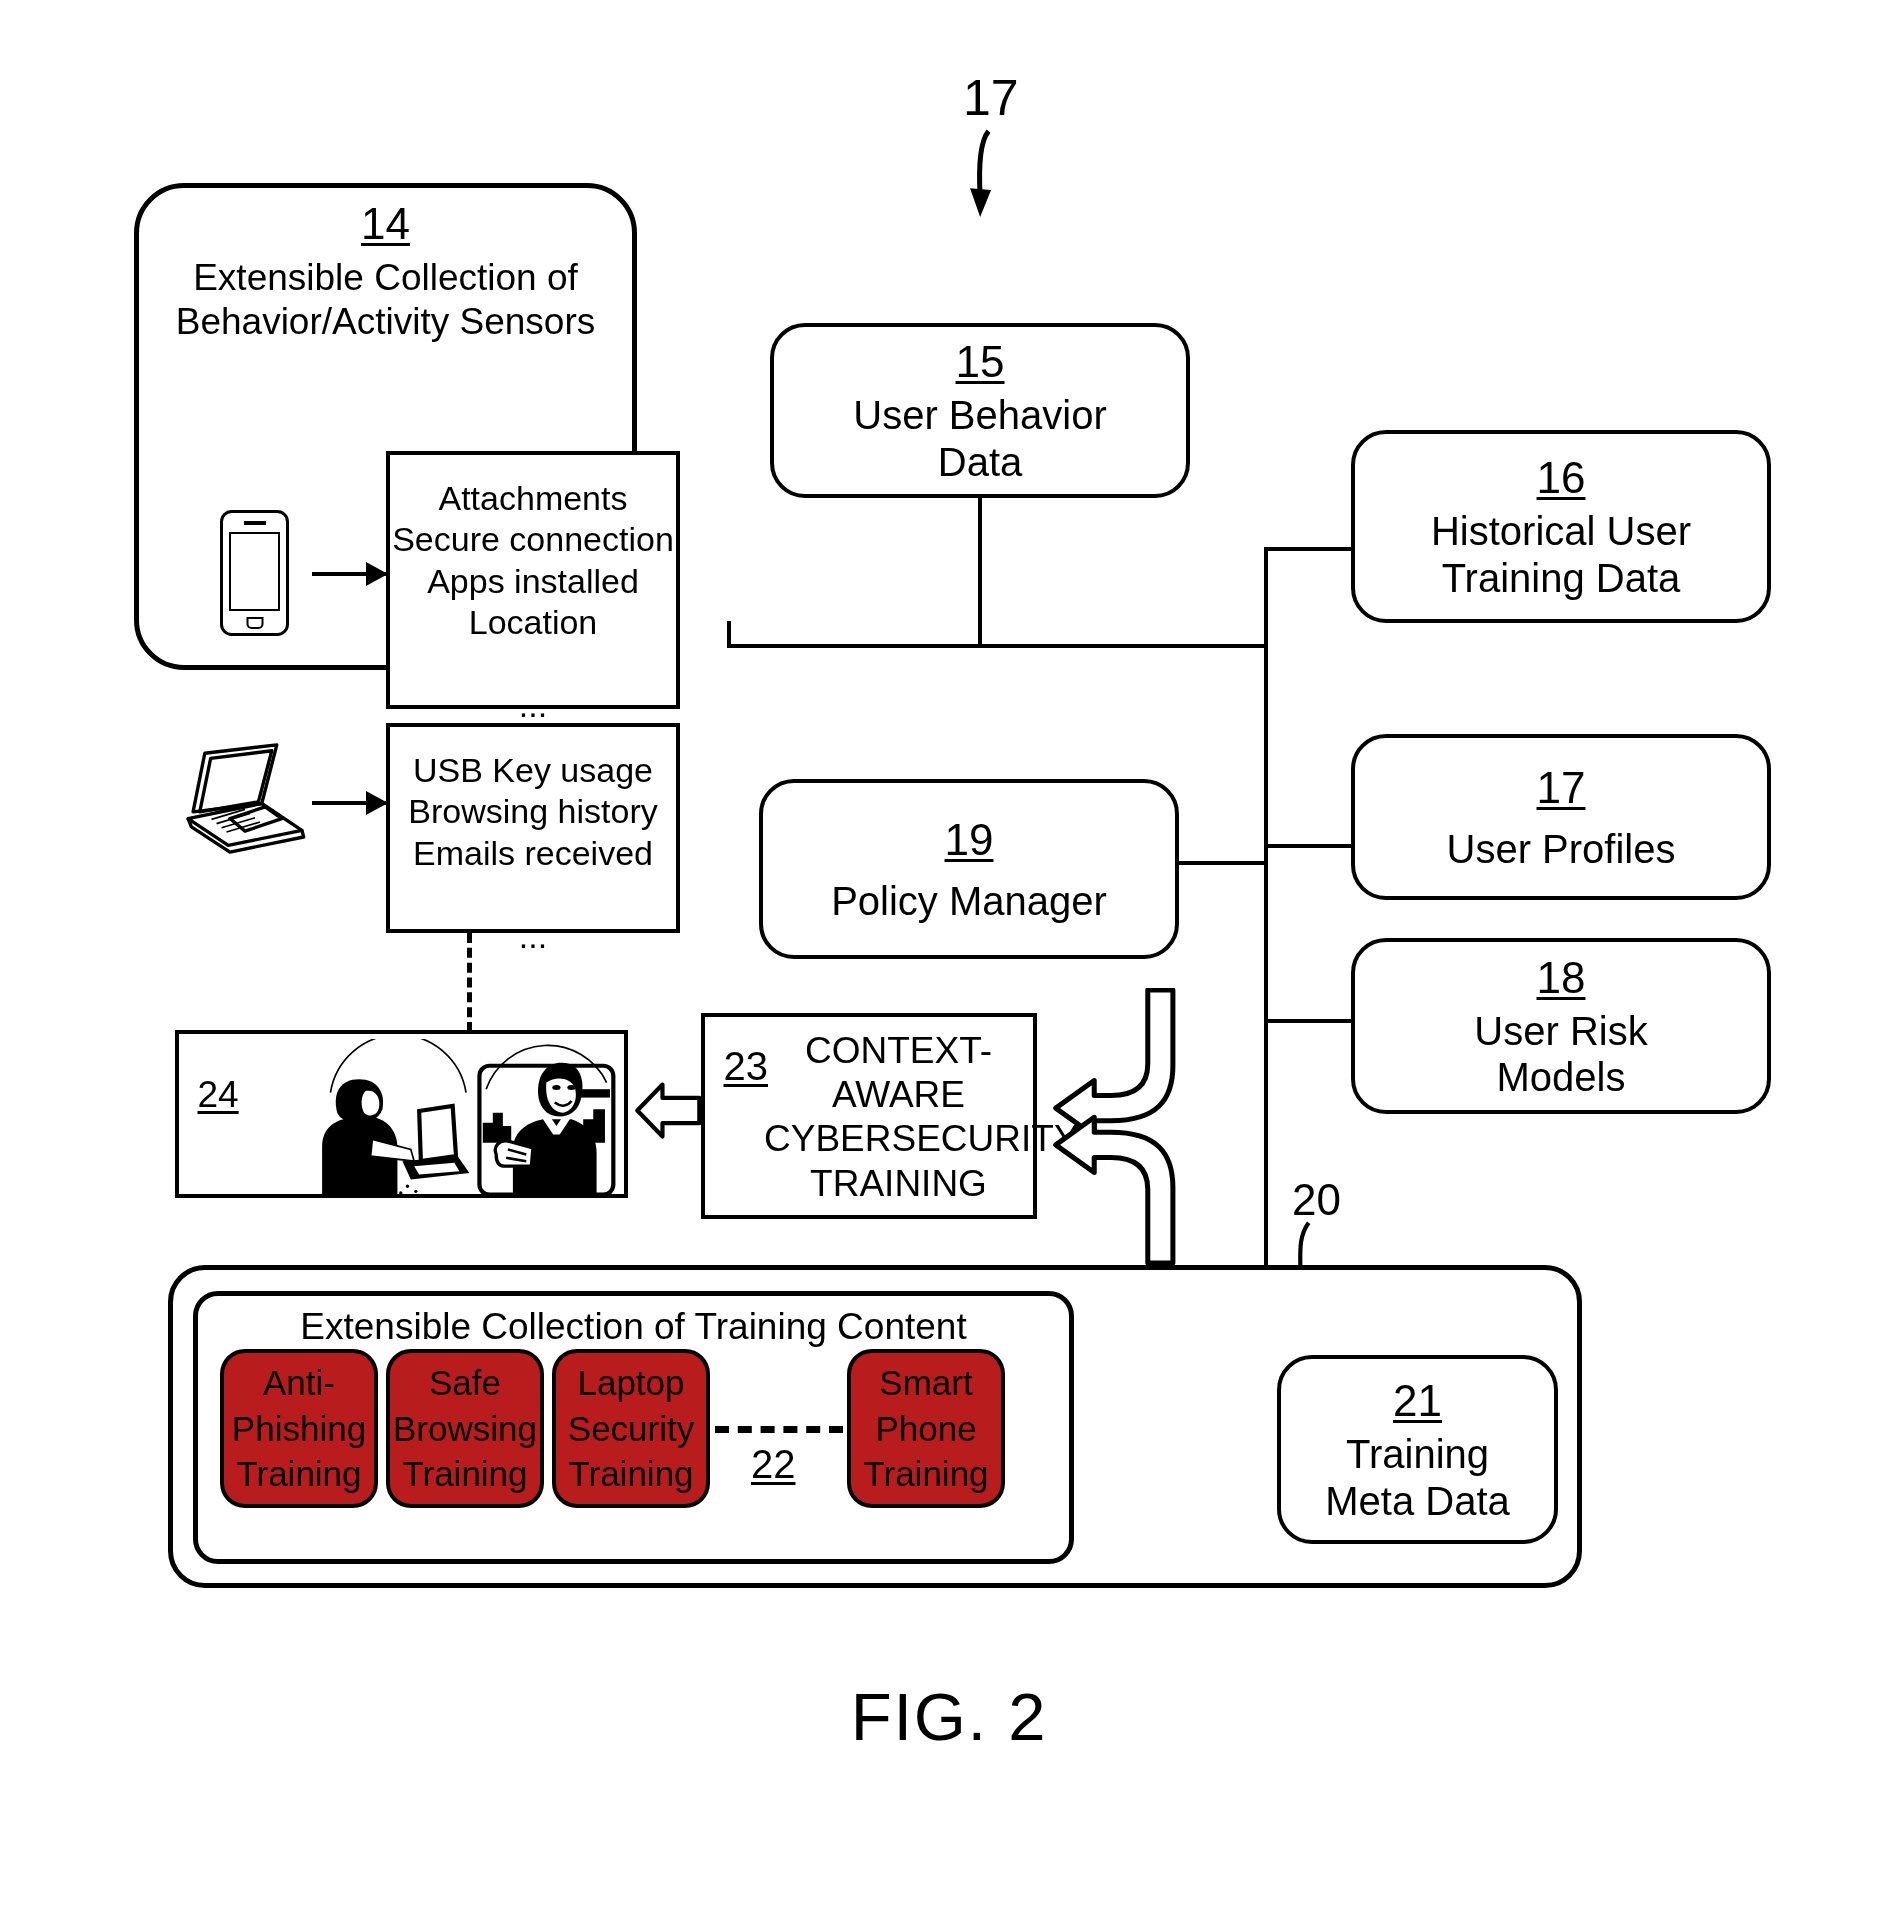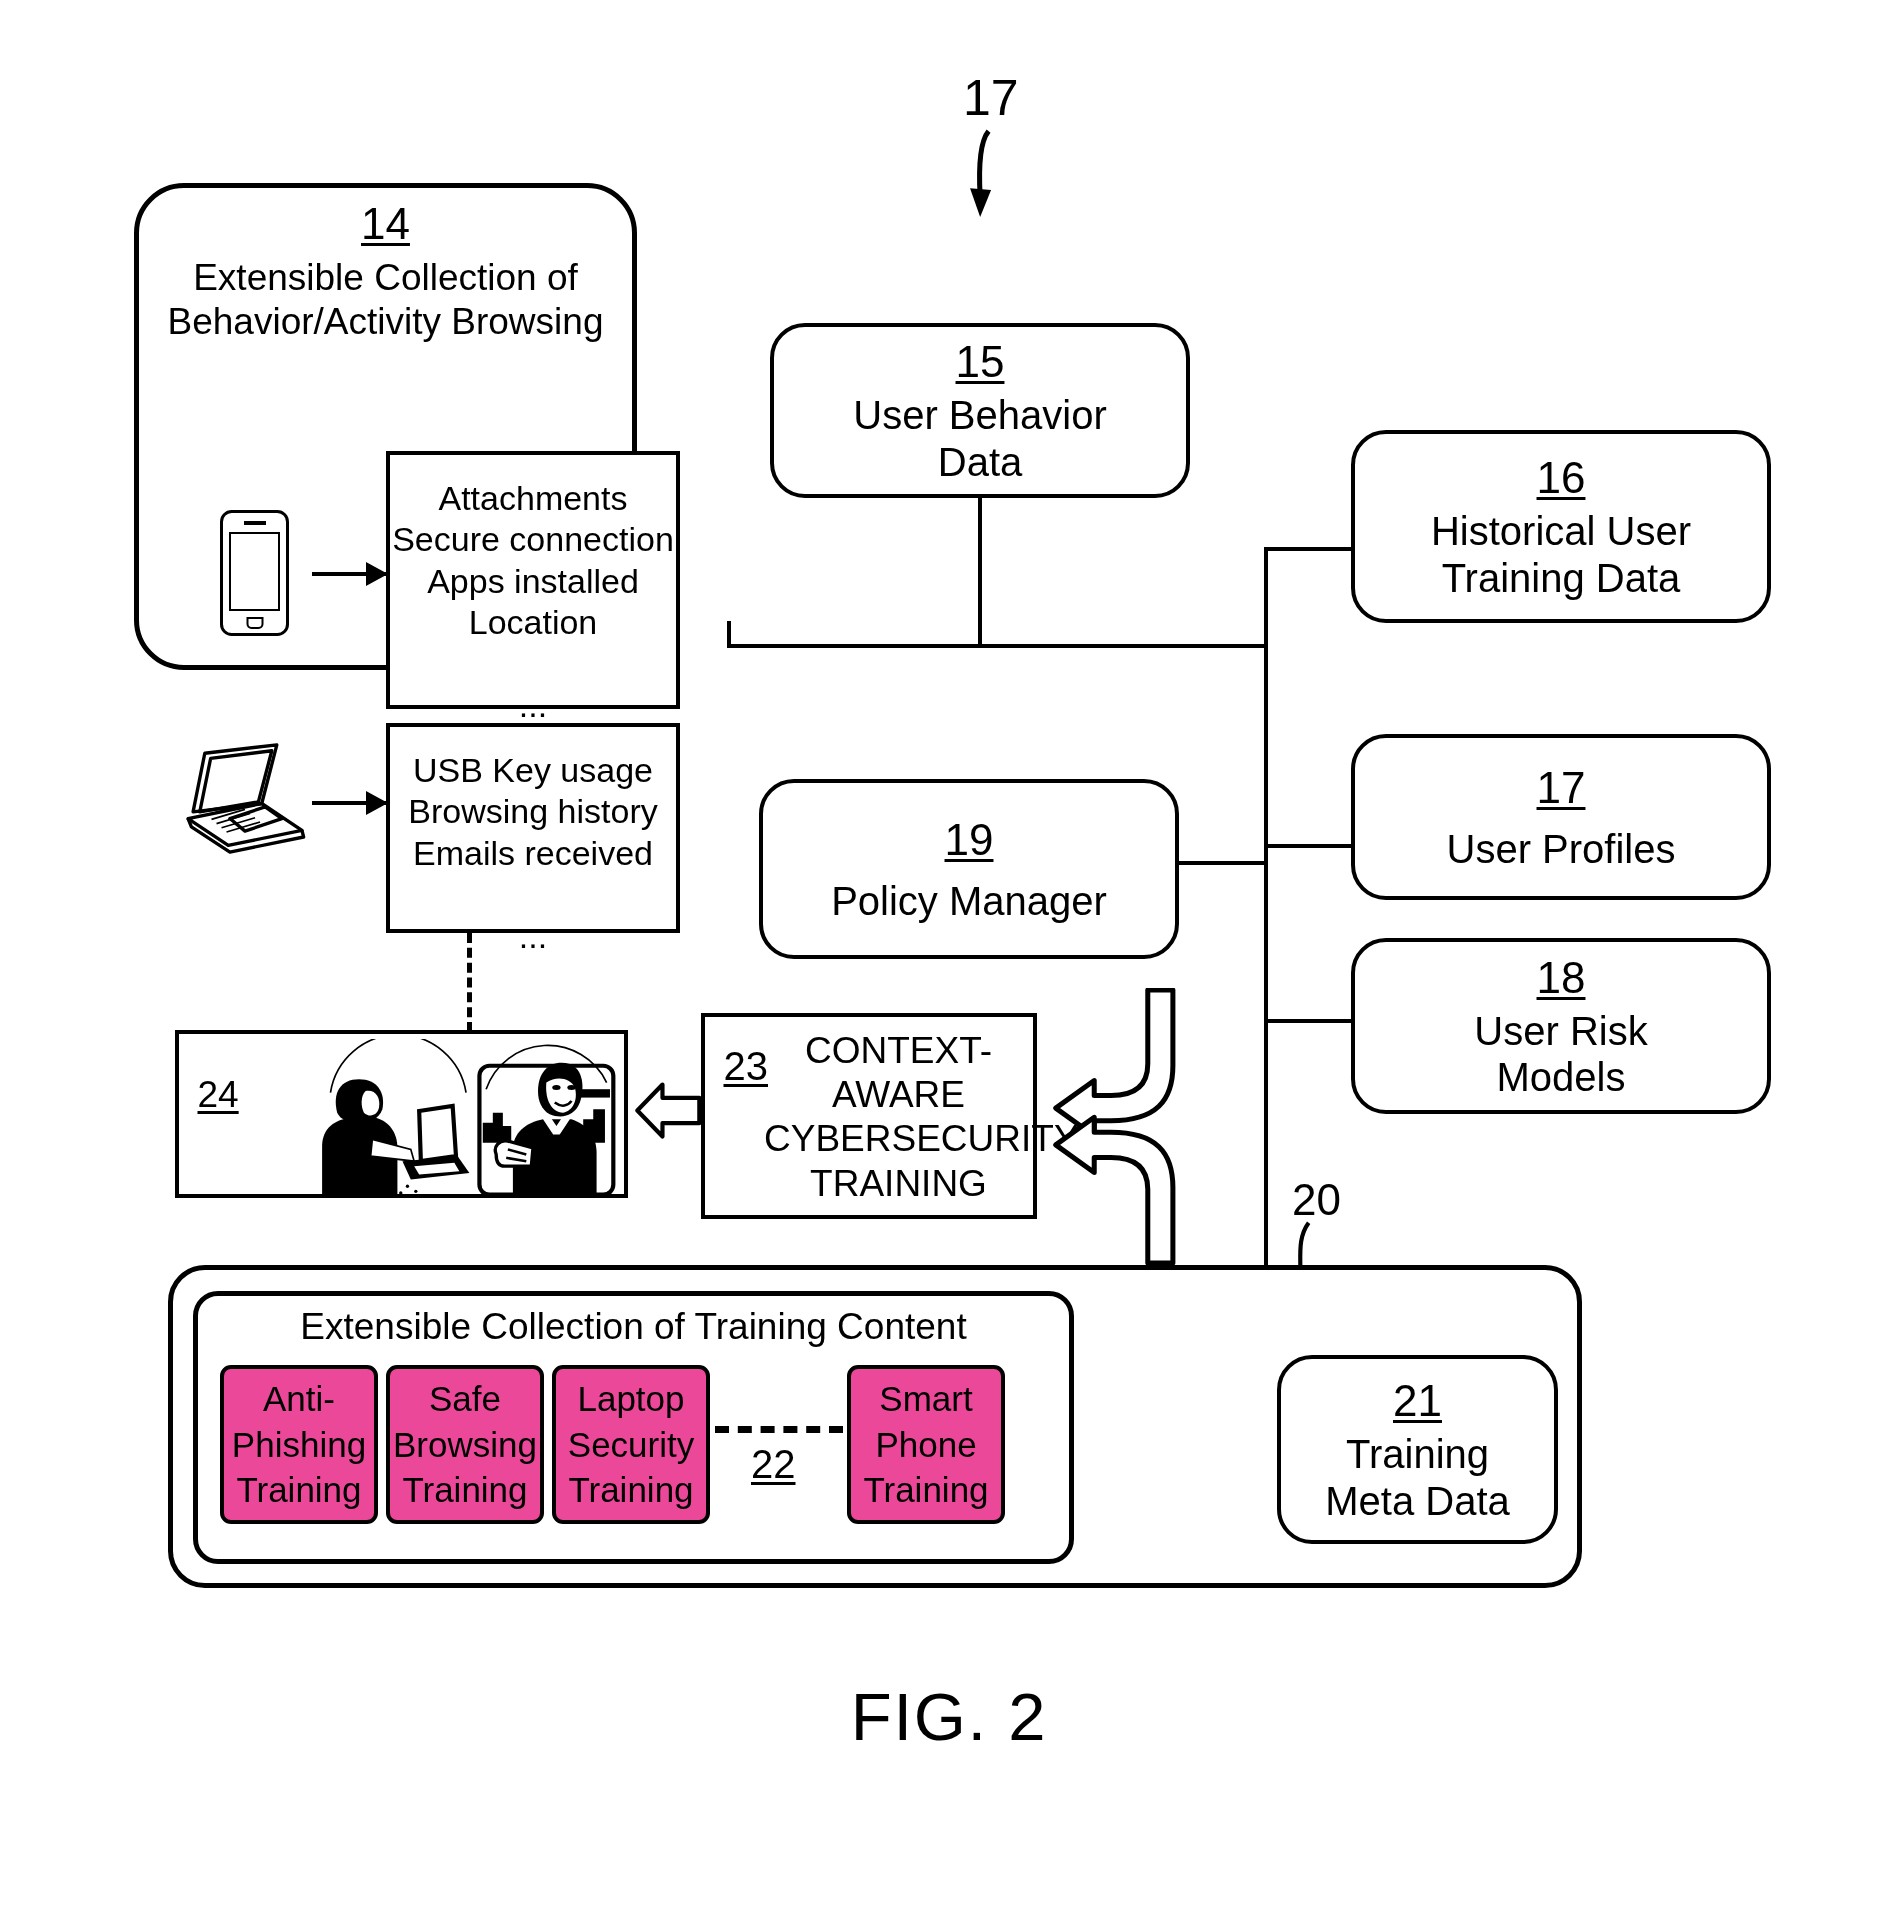--- a/index.html
+++ b/index.html
@@ -169,31 +169,30 @@
   }
   #content-inner-title {
     position: absolute;
     left: 0; top: 10px; width: 100%;
     text-align: center;
     font-size: 37px;
   }
   .module-box {
     position: absolute;
     border: 4.2px solid #000;
-    border-radius: 11px;
-    box-sizing: border-box;
-    background: #ec4899;
+    border-radius: 25px;
+    box-sizing: border-box;
+    background: #b91c1c;
     display: flex;
     align-items: center;
     justify-content: center;
     text-align: center;
     font-size: 35px;
     line-height: 1.3;
     white-space: pre-line;
-    margin-top: 16px;
   }
 
   #fig-caption {
     position: absolute;
     left: 0; top: 1678px; width: 100%;
     text-align: center;
     font-size: 67px;
     letter-spacing: 1.7px;
   }
 </style>
@@ -206,21 +205,21 @@
   <svg class="abs" style="left:965px; top:126px;" width="101" height="101" viewBox="0 0 120 120">
     <path d="M 28 6 C 18 18 16 48 18 84" stroke="#000" stroke-width="6" fill="none"></path>
     <path d="M 18 108 L 6 74 L 31 76 Z" fill="#000"></path>
   </svg>
 
   <div class="rbox" id="sensors-box">
   </div>
   <div id="sensors-head" style="left:134px; top:198px; width:503px;">
     <div class="refnum t52">14</div>
     <div class="boxtitle t44" style="margin-top:5px;">Extensible Collection of
-Behavior/Activity Browsing</div>
+Behavior/Activity Sensors</div>
   </div>
 
   <div class="phone-icon" style="left:220px; top:510px; width:69px; height:126px;">
     <div class="phone-speaker"></div>
     <div class="phone-screen"></div>
     <div class="phone-home"></div>
   </div>
   <div class="arrow-r" style="left:312px; top:572px; width:74px;"></div>
 
   <svg class="abs" style="left:178px; top:738px;" width="134" height="126" viewBox="0 0 160 150">

